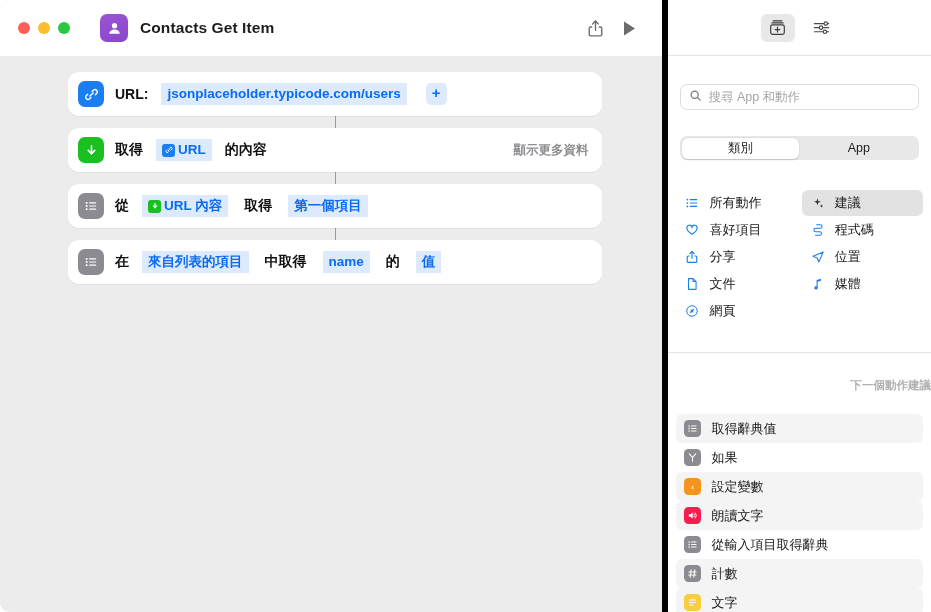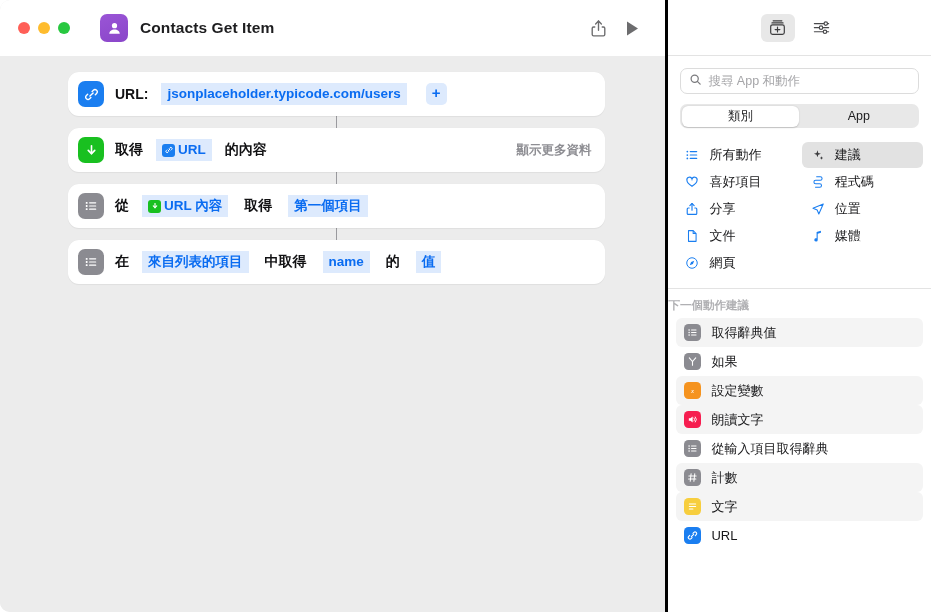--- a/index.html
+++ b/index.html
@@ -19,21 +19,21 @@
     overflow: hidden;
   }
 
   
   .left-pane {
     width: 720px;
     height: 612px;
     display: flex;
     flex-direction: column;
     background: #ececec;
-    border-right: 3px solid #000000;
+    border-right: 6px solid #000000;
   }
   .titlebar {
     height: 56px;
     min-height: 56px;
     background: #ffffff;
     display: flex;
     align-items: center;
     padding: 0 16px 0 18px;
     position: relative;
   }
@@ -172,20 +172,21 @@
     padding-left: 10px;
   }
 
   
   .right-pane {
     width: 283px;
     height: 612px;
     background: #ffffff;
     display: flex;
     flex-direction: column;
+    gap: 16px;
   }
   .right-top {
     height: 56px; min-height: 56px;
     display: flex;
     align-items: center;
     justify-content: center;
     gap: 10px;
     background: #ffffff;
     border-bottom: 1px solid #e3e3e3;
   }
@@ -269,21 +270,21 @@
   }
   .cat.selected .cicon { color: #3c3c3e; }
   .cat .cicon svg { display: block; }
 
   .divider {
     height: 1px;
     background: #e3e3e3;
     margin: 12px 0 0;
   }
   .sugg-header {
-    text-align: left;
+    text-align: right;
     font-size: 11.5px;
     color: #b0b0b3;
     font-weight: 700;
     padding: 9px 0 5px;
   }
   .sugg-list {
     padding: 0 8px;
     flex: 1;
     overflow: hidden;
     text-align: right;

